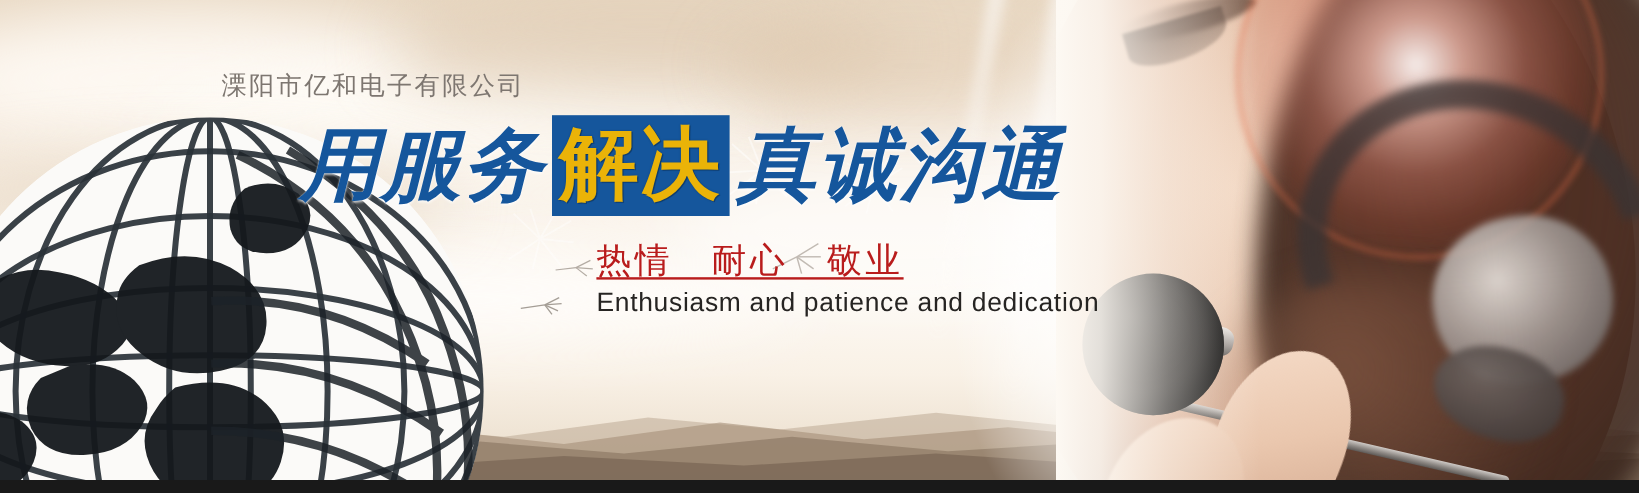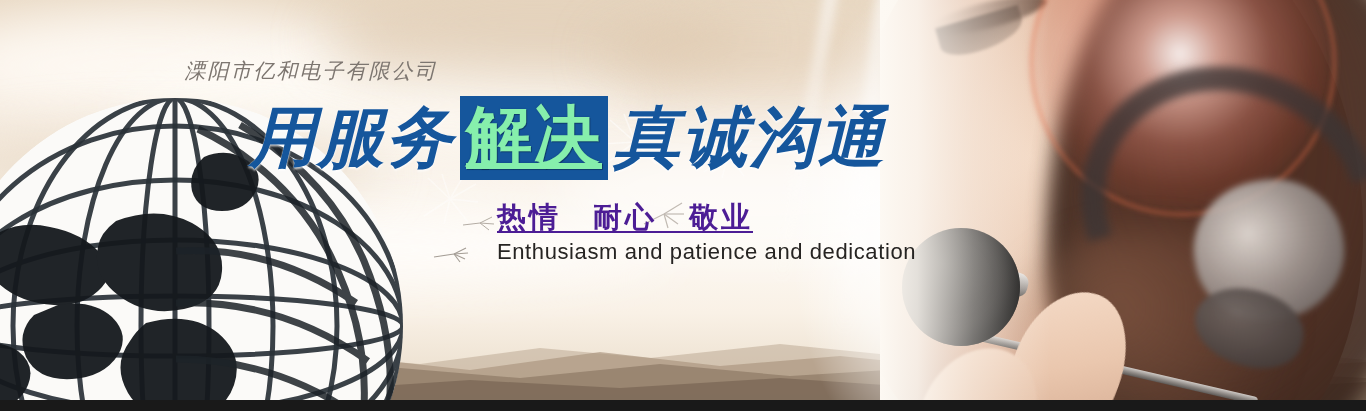--- a/index.html
+++ b/index.html
@@ -288,21 +288,20 @@
   
   .company-name {
     position: absolute;
     left: 0; top: 57px;
     width: 1102px;
     text-align: center;
     padding-right: 480px;
     box-sizing: border-box;
     font-size: 21px;
     letter-spacing: 2px;
-    font-style: italic;
     color: #7d7670;
     font-family: "DejaVu Sans", "Liberation Sans", sans-serif;
     white-space: nowrap;
   }
   .headline {
     position: absolute;
     left: 250px; top: 96px;
     display: flex;
     align-items: center;
     font-size: 66px;
@@ -314,46 +313,45 @@
     white-space: nowrap;
   }
   .headline .seg {
     text-shadow:
       0 2px 2px rgba(255,255,255,0.65),
       0 0 1px rgba(255,255,255,0.9);
     font-style: italic;
   }
   .headline .hl {
     background: #15569c;
-    color: #86efac;
+    color: #eab308;
     padding: 8px 6px 10px 6px;
     margin: 0 6px;
     text-shadow:
       1px 1px 0 rgba(0,0,0,0.25),
       0 0 2px rgba(0,0,0,0.2);
-    text-decoration: underline;
   }
 
   .slogan {
     position: absolute;
     left: 497px; top: 200px;
     font-family: "DejaVu Sans", "Liberation Sans", sans-serif;
   }
   .slogan-row { margin-bottom: 10px; }
   .sl-cn {
     font-size: 29px;
     letter-spacing: 3px;
     line-height: 1.18;
     white-space: nowrap;
     text-decoration: underline;
     text-underline-offset: 4px;
     text-decoration-thickness: 2px;
   }
   .sl-cn.red { color: #9c2431; }
-  .sl-cn.dark { color: #4c1d95; font-weight: bold; }
+  .sl-cn.dark { color: #b91c1c; }
   .sl-en {
     font-size: 22px;
     letter-spacing: 0.6px;
     color: #262422;
     line-height: 1.25;
     margin-top: 4px;
     white-space: nowrap;
     font-family: "Liberation Sans", "DejaVu Sans", sans-serif;
   }
 

